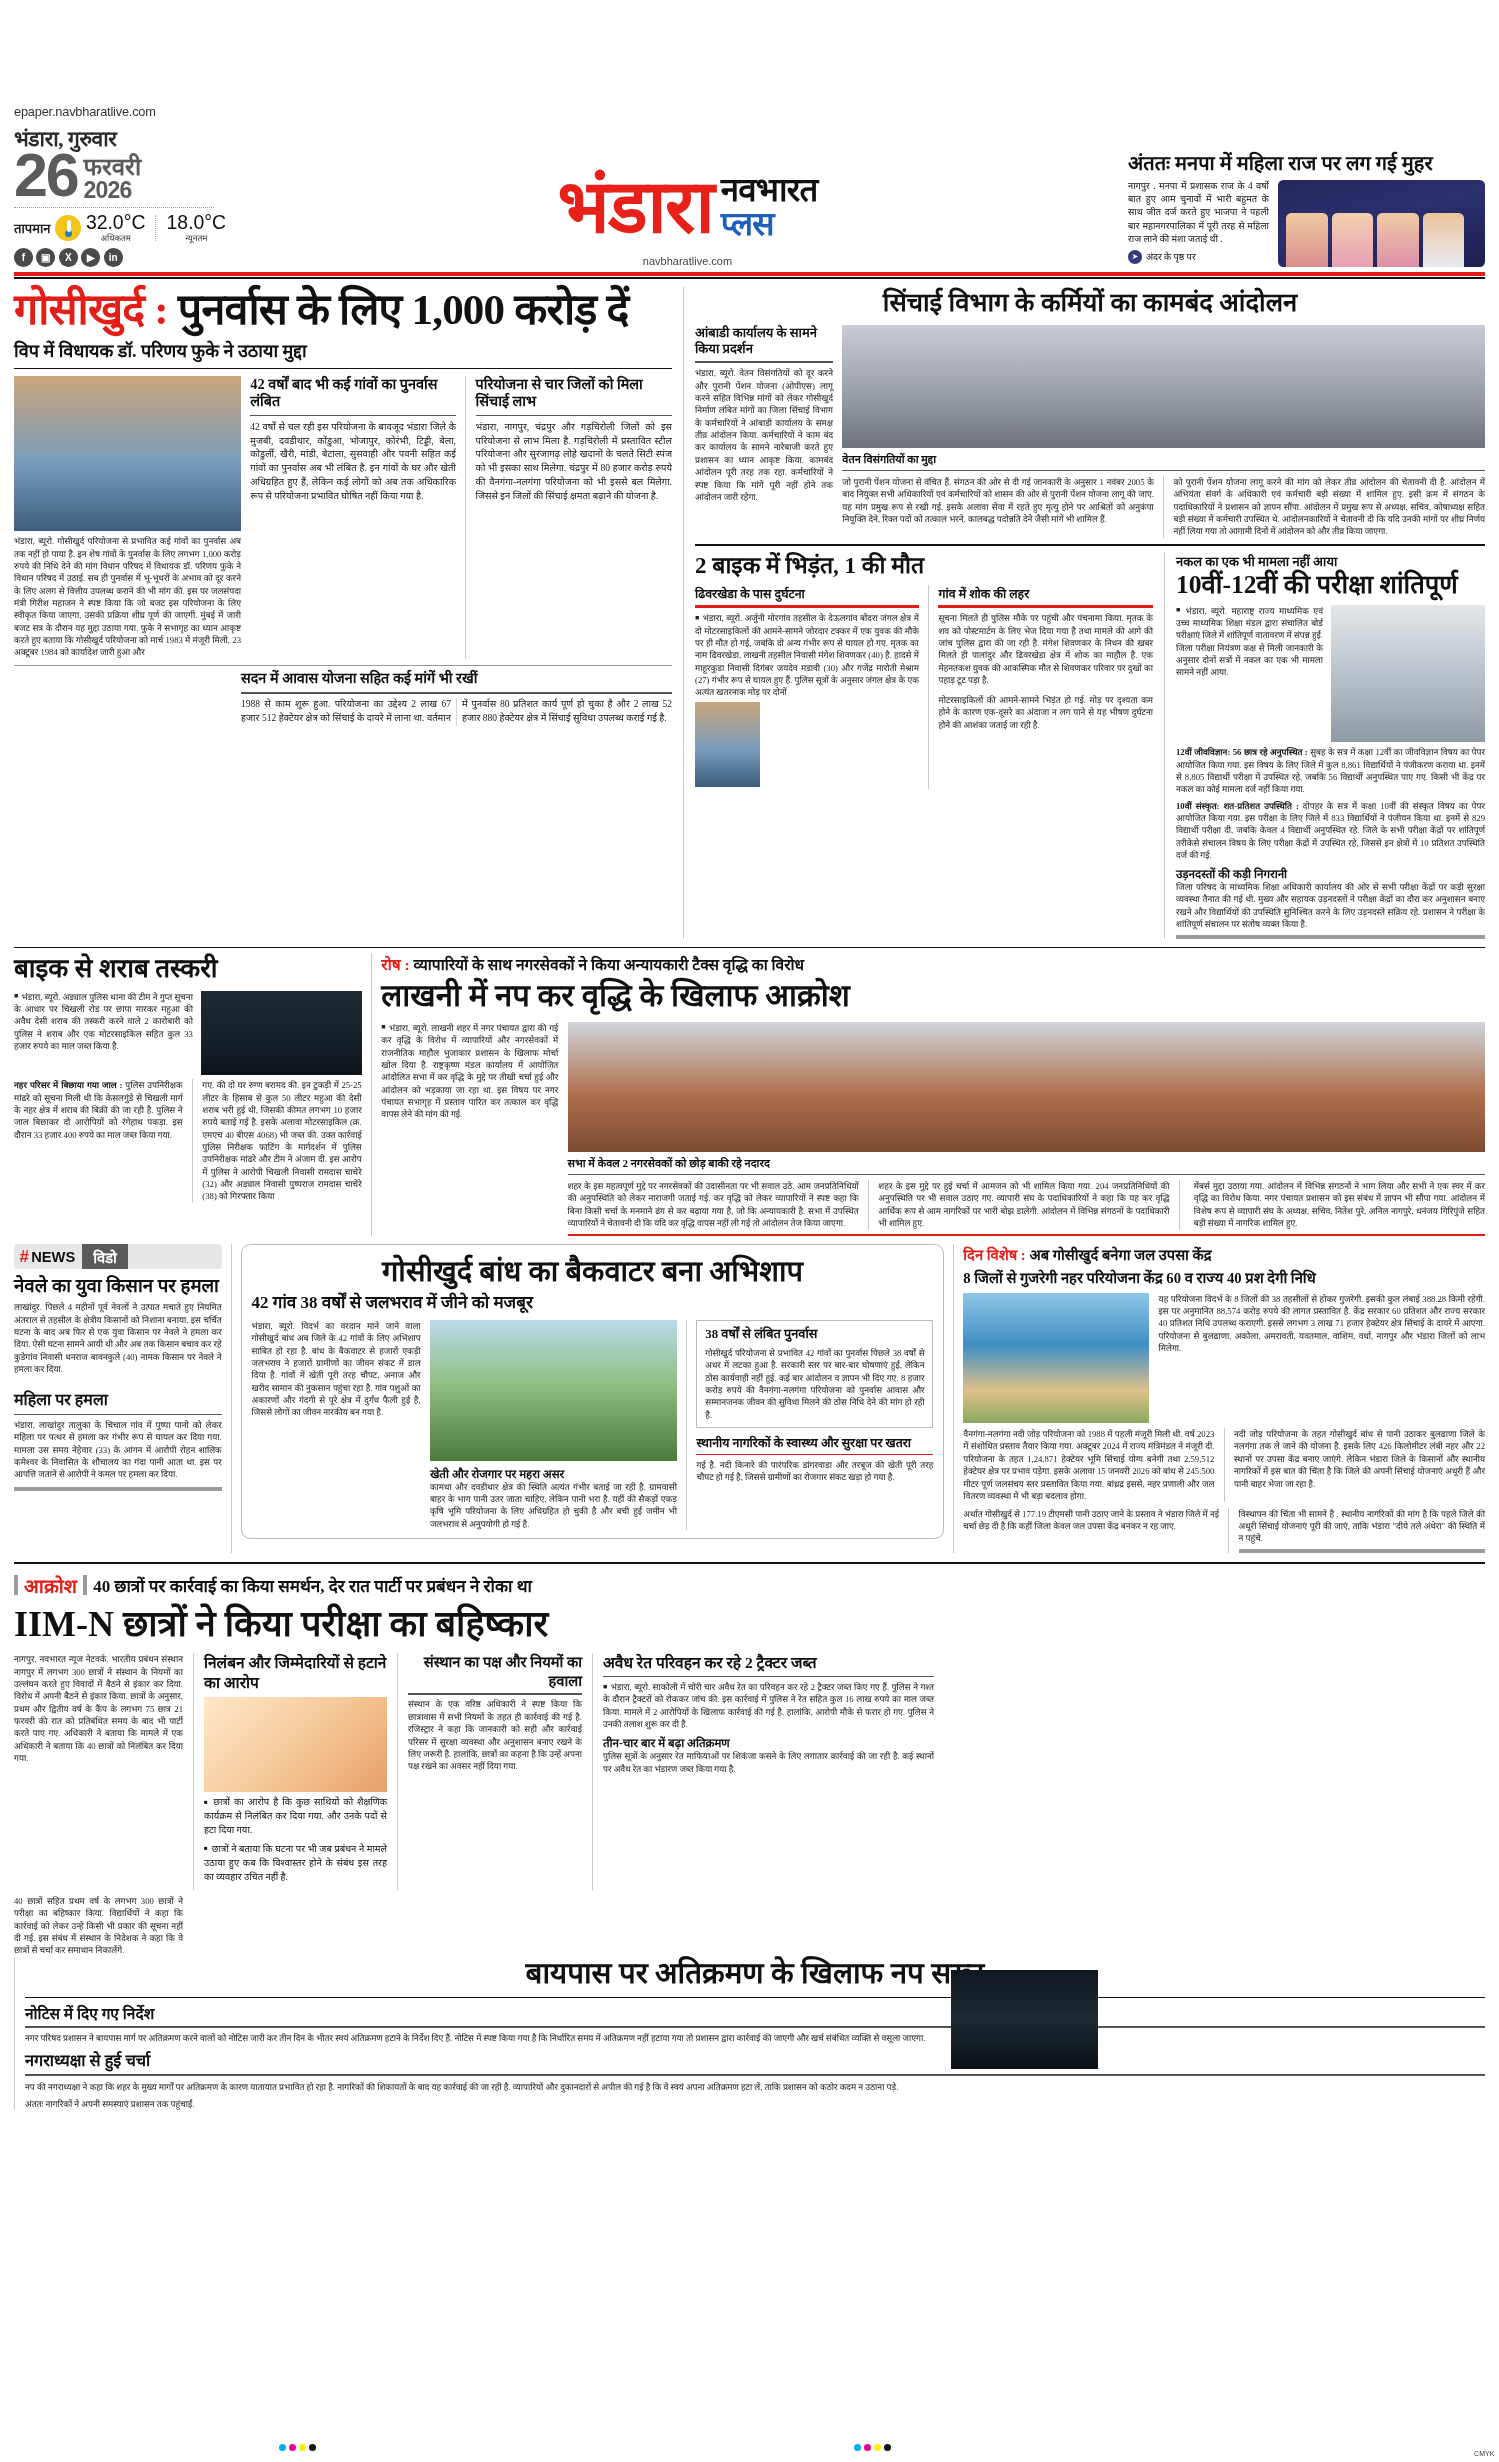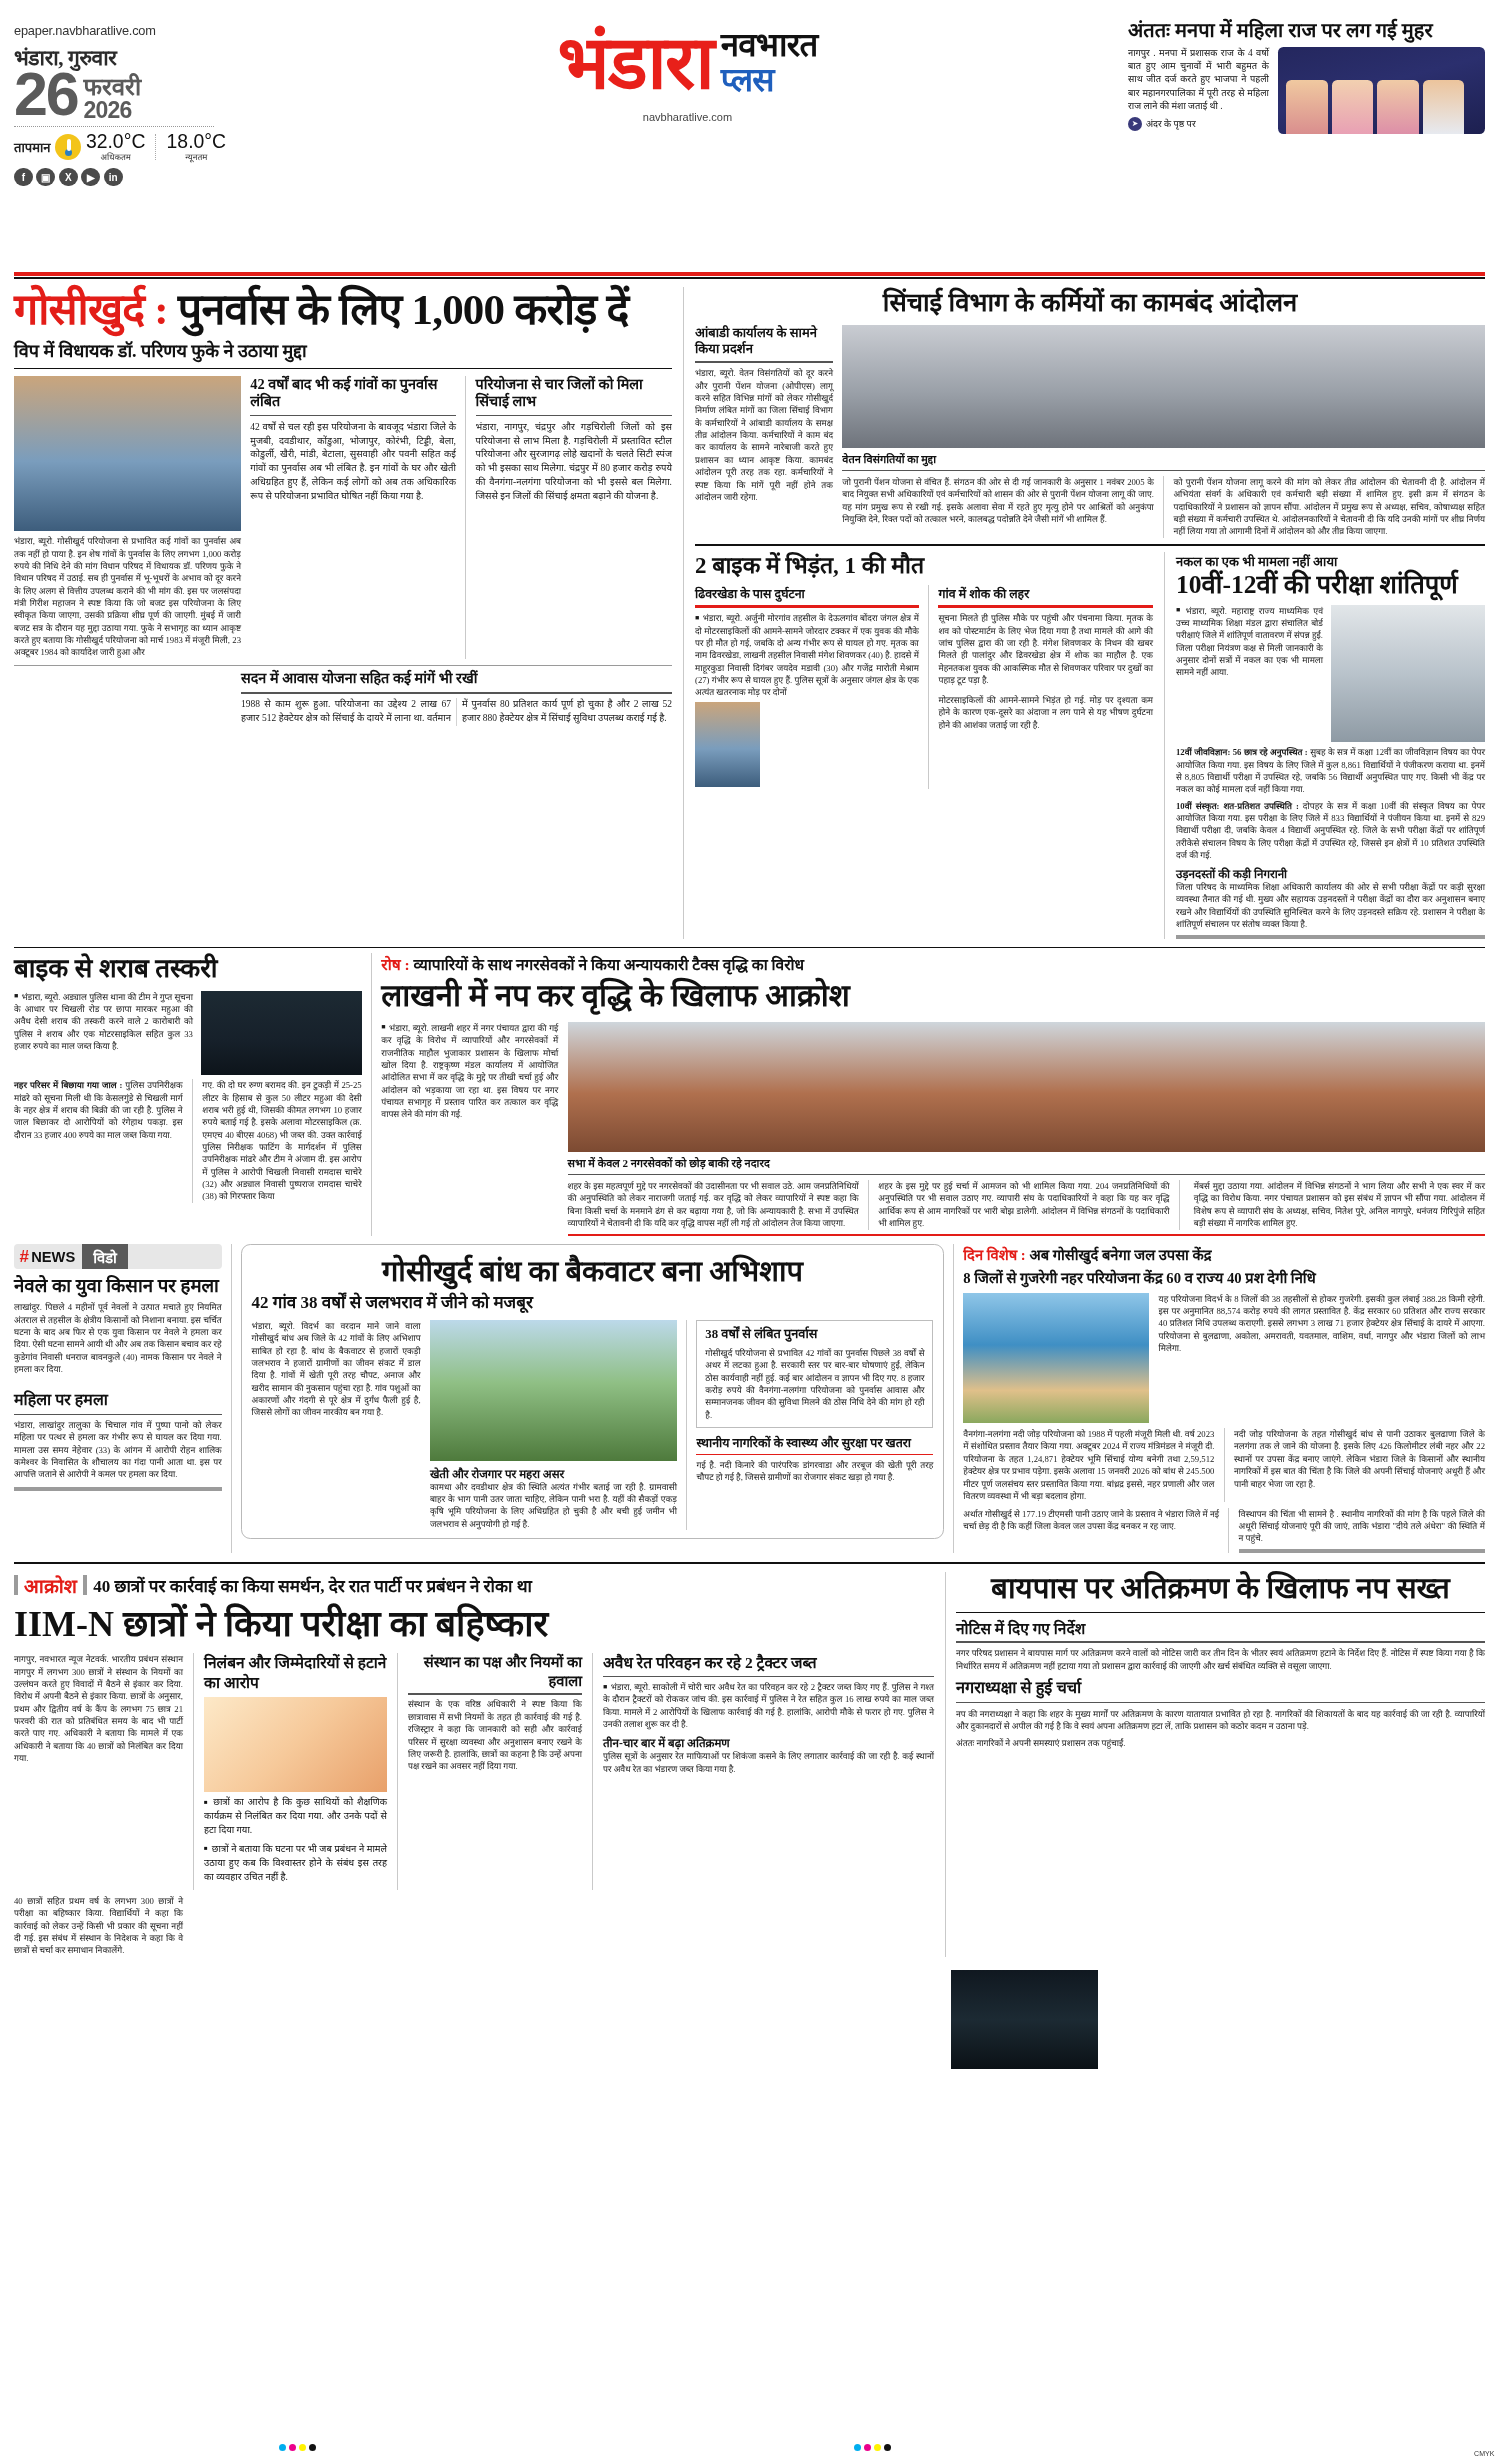--- a/index.html
+++ b/index.html
@@ -23,21 +23,21 @@
   .body-text {
     font-size:10.2px; line-height:1.5; text-align:justify;
     font-family:"Liberation Serif", serif; color:#1a1a1a;
     hyphens:auto;
   }
   .body-text.sm { font-size:9.5px; line-height:1.45; }
   .body-text.xs { font-size:8.7px; line-height:1.42; }
   .bureau::before{ content:"\25A0"; font-size:7px; margin-right:3.1px; vertical-align:1.6px;}
 
   
-  .masthead { display:flex; align-items:flex-start; height:256px; position:relative; }
+  .masthead { display:flex; align-items:flex-end; height:256px; position:relative; }
   .mh-left { width:233px; padding-top:12.4px; }
   .mh-url { font-family:"Liberation Sans",sans-serif; font-size:12.8px; color:#333; letter-spacing:-0.2px;}
   .mh-place { font-size:21px; font-weight:bold; color:#2b2b2b; margin-top:4.7px; letter-spacing:-0.4px;}
   .mh-daterow { display:flex; align-items:flex-end; gap:6.2px; margin-top:-3.1px;}
   .mh-day { font-family:"Liberation Sans",sans-serif; font-size:61px; font-weight:bold; color:#5b5b5b; line-height:.88; letter-spacing:-2.3px;}
   .mh-mon { font-size:24px; font-weight:bold; color:#5b5b5b; line-height:1;}
   .mh-yr { font-family:"Liberation Sans",sans-serif; font-size:23px; font-weight:bold; color:#5b5b5b; line-height:1; letter-spacing:-0.8px;}
   .mh-dot { border-top:1.6px dotted #999; margin:4.7px 0 4.7px 0; width:200px;}
   .mh-temp { display:flex; align-items:center; gap:4.7px; }
   .mh-tlabel { font-size:13px; font-weight:bold; color:#222; }
@@ -419,21 +419,21 @@
         <div style="flex:1;" class="col-sep">
           <div class="body-text xs" style="padding-left:9.3px;">विस्थापन की चिंता भी सामने है . स्थानीय नागरिकों की मांग है कि पहले जिले की अधूरी सिंचाई योजनाएं पूरी की जाएं, ताकि भंडारा "दीये तले अंधेरा" की स्थिति में न पहुंचे.</div>
           <div class="greybar" style="margin:4.7px 0 0 9.3px;"></div>
         </div>
       </div>
     </div>
   </div>
 
   <div class="blk-rule" style="margin-top:9.3px;height:1.6px;"></div>
 
-  <div class="grid" style="margin-top:7.8px;">
+  <div class="grid" style="margin-top:7.8px;flex-direction:column;">
 
     <div style="width:931px;padding-right:11px;">
       <div class="hbar">
         <span style="width:3.9px;height:20px;background:#9b9b9b;display:inline-block;"></span>
         <span class="hl red" style="font-size:19.4px;">आक्रोश</span>
         <span style="width:3.9px;height:20px;background:#9b9b9b;display:inline-block;"></span>
         <span class="hl" style="font-size:17px;">40 छात्रों पर कार्रवाई का किया समर्थन, देर रात पार्टी पर प्रबंधन ने रोका था</span>
       </div>
       <div class="boxhead" style="font-size:36px;margin-top:3.1px;">IIM-N छात्रों ने किया परीक्षा का बहिष्कार</div>
       <div style="display:flex;gap:10px;margin-top:6.2px;">

